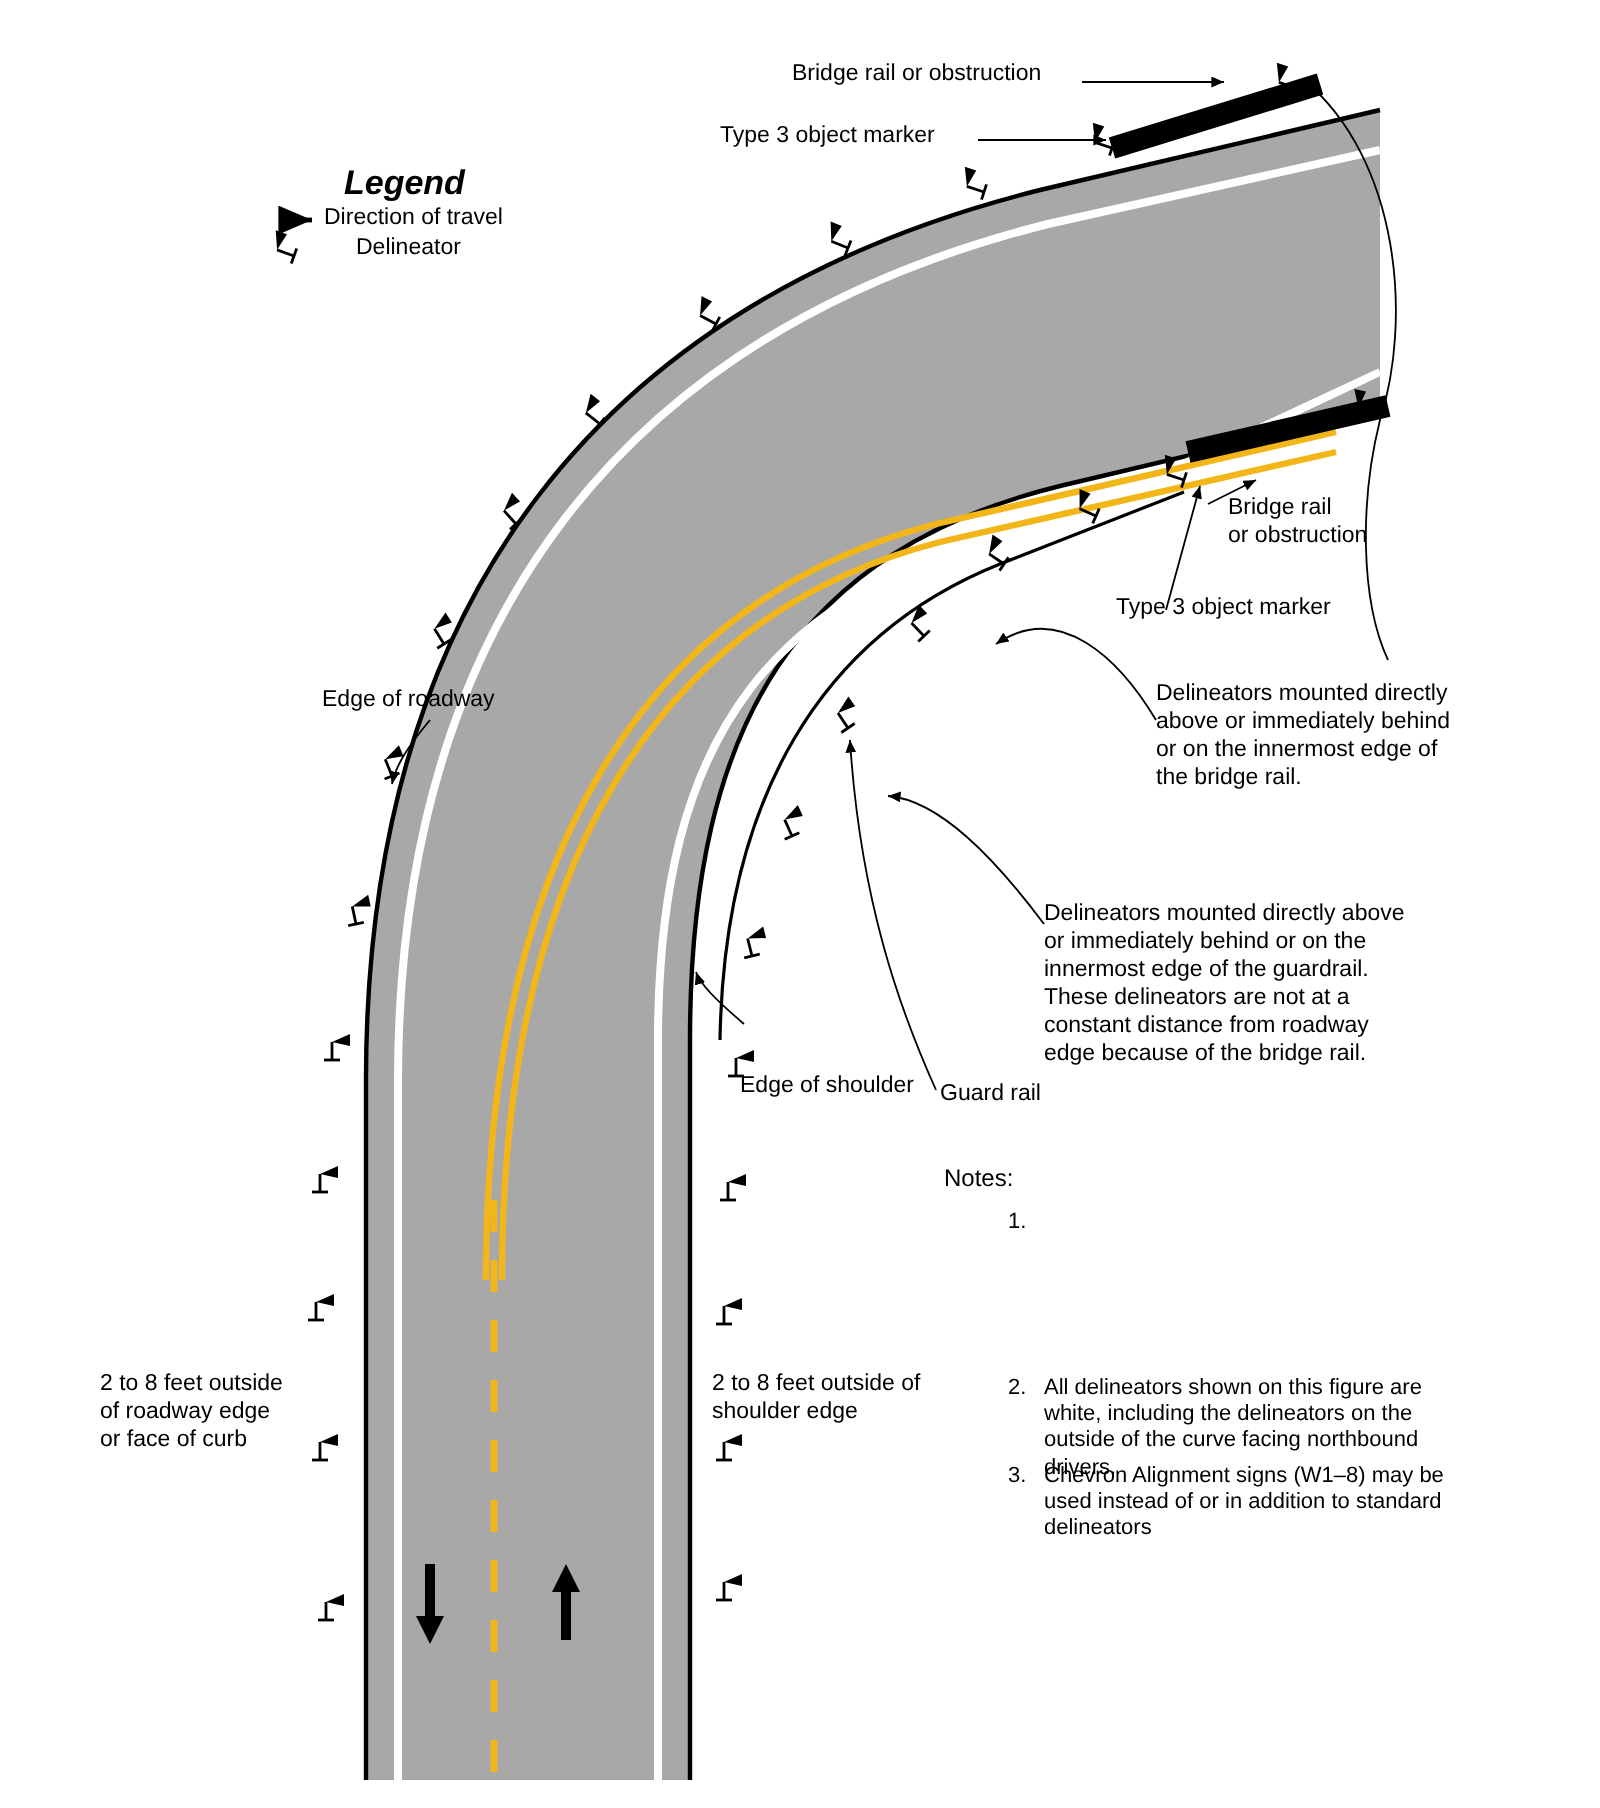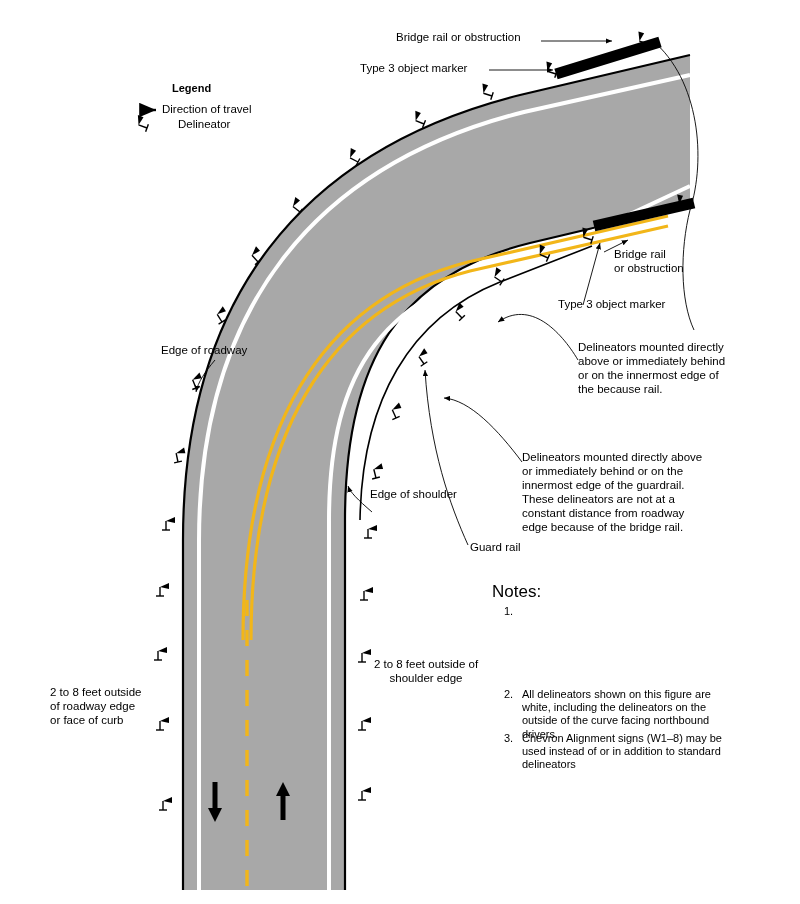--- a/index.html
+++ b/index.html
@@ -27,34 +27,35 @@
   }
   .lbl {
     position: absolute;
     font-size: 11.5px;
     line-height: 14px;
     color: #000;
     white-space: pre-line;
   }
   .legend-title {
     position: absolute;
-    font-size: 11px;
+    font-size: 17px;
     font-weight: bold;
     left: 172px;
     top: 82px;
+    font-style: italic;
   }
   .legend-item {
     position: absolute;
     font-size: 11.5px;
   }
   .notes-head {
     position: absolute;
-    left: 492px;
+    left: 472px;
     top: 582px;
-    font-size: 17px;
+    font-size: 12px;
   }
   .note {
     position: absolute;
     left: 492px;
     width: 250px;
     font-size: 11px;
     line-height: 13.2px;
   }
   .note .num {
     position: absolute;
@@ -190,38 +191,38 @@
   <div class="lbl" style="left:396px; top:30px;">Bridge rail or obstruction</div>
   <div class="lbl" style="left:360px; top:61px;">Type 3 object marker</div>
 
   <div class="lbl" style="left:614px; top:247px;">Bridge rail
 or obstruction</div>
   <div class="lbl" style="left:558px; top:297px;">Type 3 object marker</div>
 
   <div class="lbl" style="left:578px; top:340px; width:170px;">Delineators mounted directly
 above or immediately behind
 or on the innermost edge of
-the because rail.</div>
+the bridge rail.</div>
 
   <div class="lbl" style="left:522px; top:450px; width:212px;">Delineators mounted directly above
 or immediately behind or on the
 innermost edge of the guardrail.
 These delineators are not at a
 constant distance from roadway
 edge because of the bridge rail.</div>
 
   <div class="lbl" style="left:470px; top:540px;">Guard rail</div>
 
   <div class="lbl" style="left:118px; top:343px;padding-left:43px;">Edge of roadway</div>
-  <div class="lbl" style="left:370px; top:487px;">Edge of shoulder</div>
+  <div class="lbl" style="left:370px; top:536px;">Edge of shoulder</div>
 
   <div class="lbl" style="left:50px; top:685px; width:130px;">2 to 8 feet outside
 of roadway edge
 or face of curb</div>
-  <div class="lbl" style="left:356px; top:657px; width:140px;text-align:center;">2 to 8 feet outside of
+  <div class="lbl" style="left:356px; top:685px; width:140px;">2 to 8 feet outside of
 shoulder edge</div>
 
   <div class="notes-head">Notes:</div>
   <div class="note" style="top:605px;">
     <span class="num">1.</span>
   </div>
   <div class="note" style="top:688px;">
     <span class="num">2.</span>
     <span class="txt">All delineators shown on this figure are white, including the delineators on the outside of the curve facing northbound drivers.</span>
   </div>

